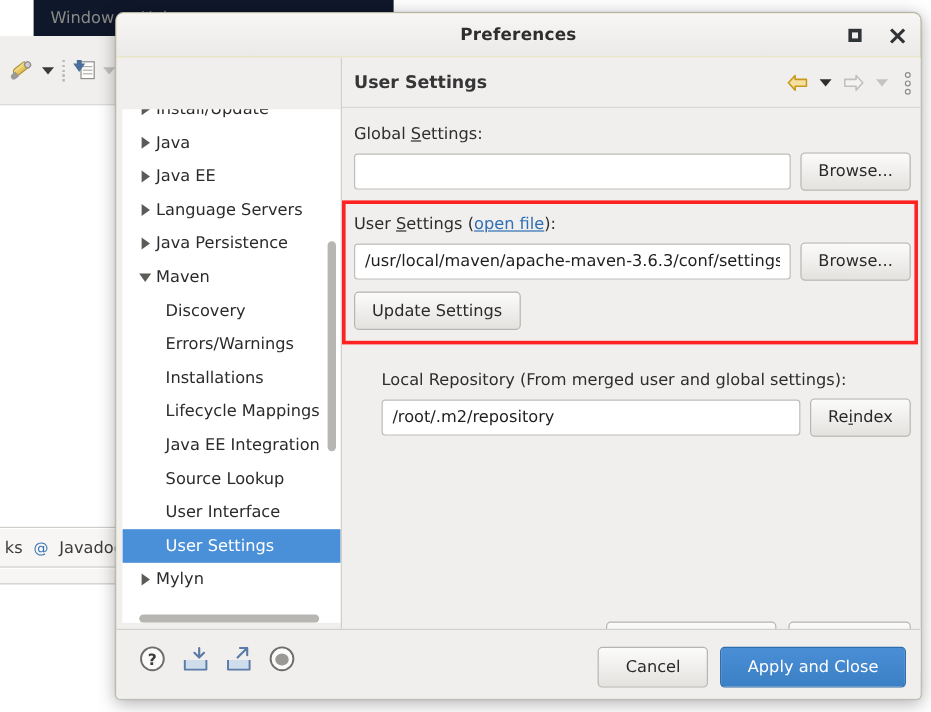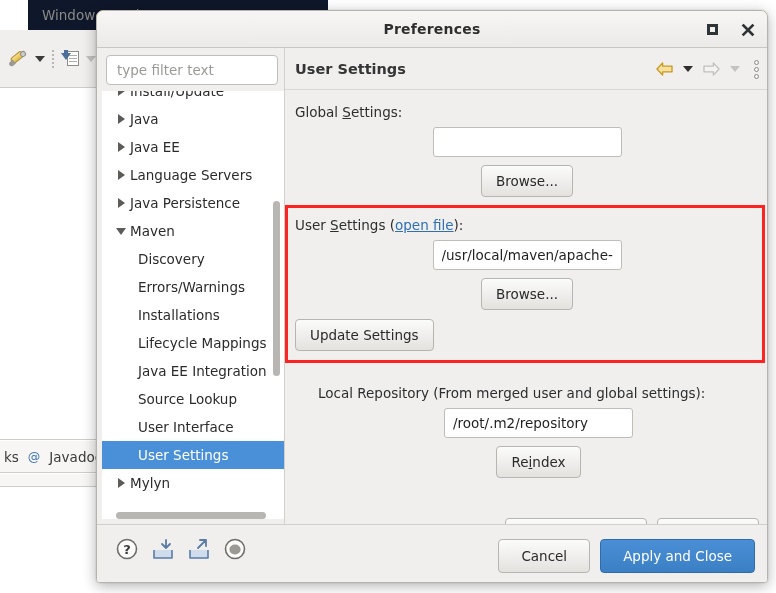--- a/index.html
+++ b/index.html
@@ -241,21 +241,21 @@
   }
 
   #content-main { position: relative; padding: 14px 10px 0 10px; }
 
   .field-label {
     font-size: 13.5px; color: #2e2e2e;
     margin-bottom: 7px;
   }
   .field-label u { text-decoration: underline; }
   .link { color: #2f6fb5; text-decoration: underline; cursor: pointer; }
-  .row { display: flex; align-items: center; gap: 8px; flex-direction: column; }
+  .row { display: flex; align-items: center; gap: 8px; }
   .text-input {
     flex: 1 1 auto; height: 30px;
     background: #ffffff; border: 1px solid #bfbdb9; border-radius: 3px;
     padding: 0 8px;
     font-family: inherit; font-size: 13.5px; color: #1f1f1f;
     outline: none;
   }
   .btn {
     height: 32px;
     padding: 0 14px;
@@ -362,21 +362,20 @@
         <svg width="14" height="14" viewBox="0 0 14 14">
           <path d="M2.5 2.5 L11.5 11.5 M11.5 2.5 L2.5 11.5" stroke="#2f3436" stroke-width="2.6" stroke-linecap="square"></path>
         </svg>
       </span>
     </div>
   </div>
 
   <div id="dialog-body">
 
     <div id="tree-col">
-      <input id="filter-box" type="text" placeholder="type filter text" style="">
 
       <div id="tree-wrap">
         <div id="tree-list">
             <div class="tree-item lvl0">
               <span class="arrow">
                 <i class="closed"></i>
               </span>
               <span class="tree-label">Install/Update</span>
             </div>
             <div class="tree-item lvl0">

